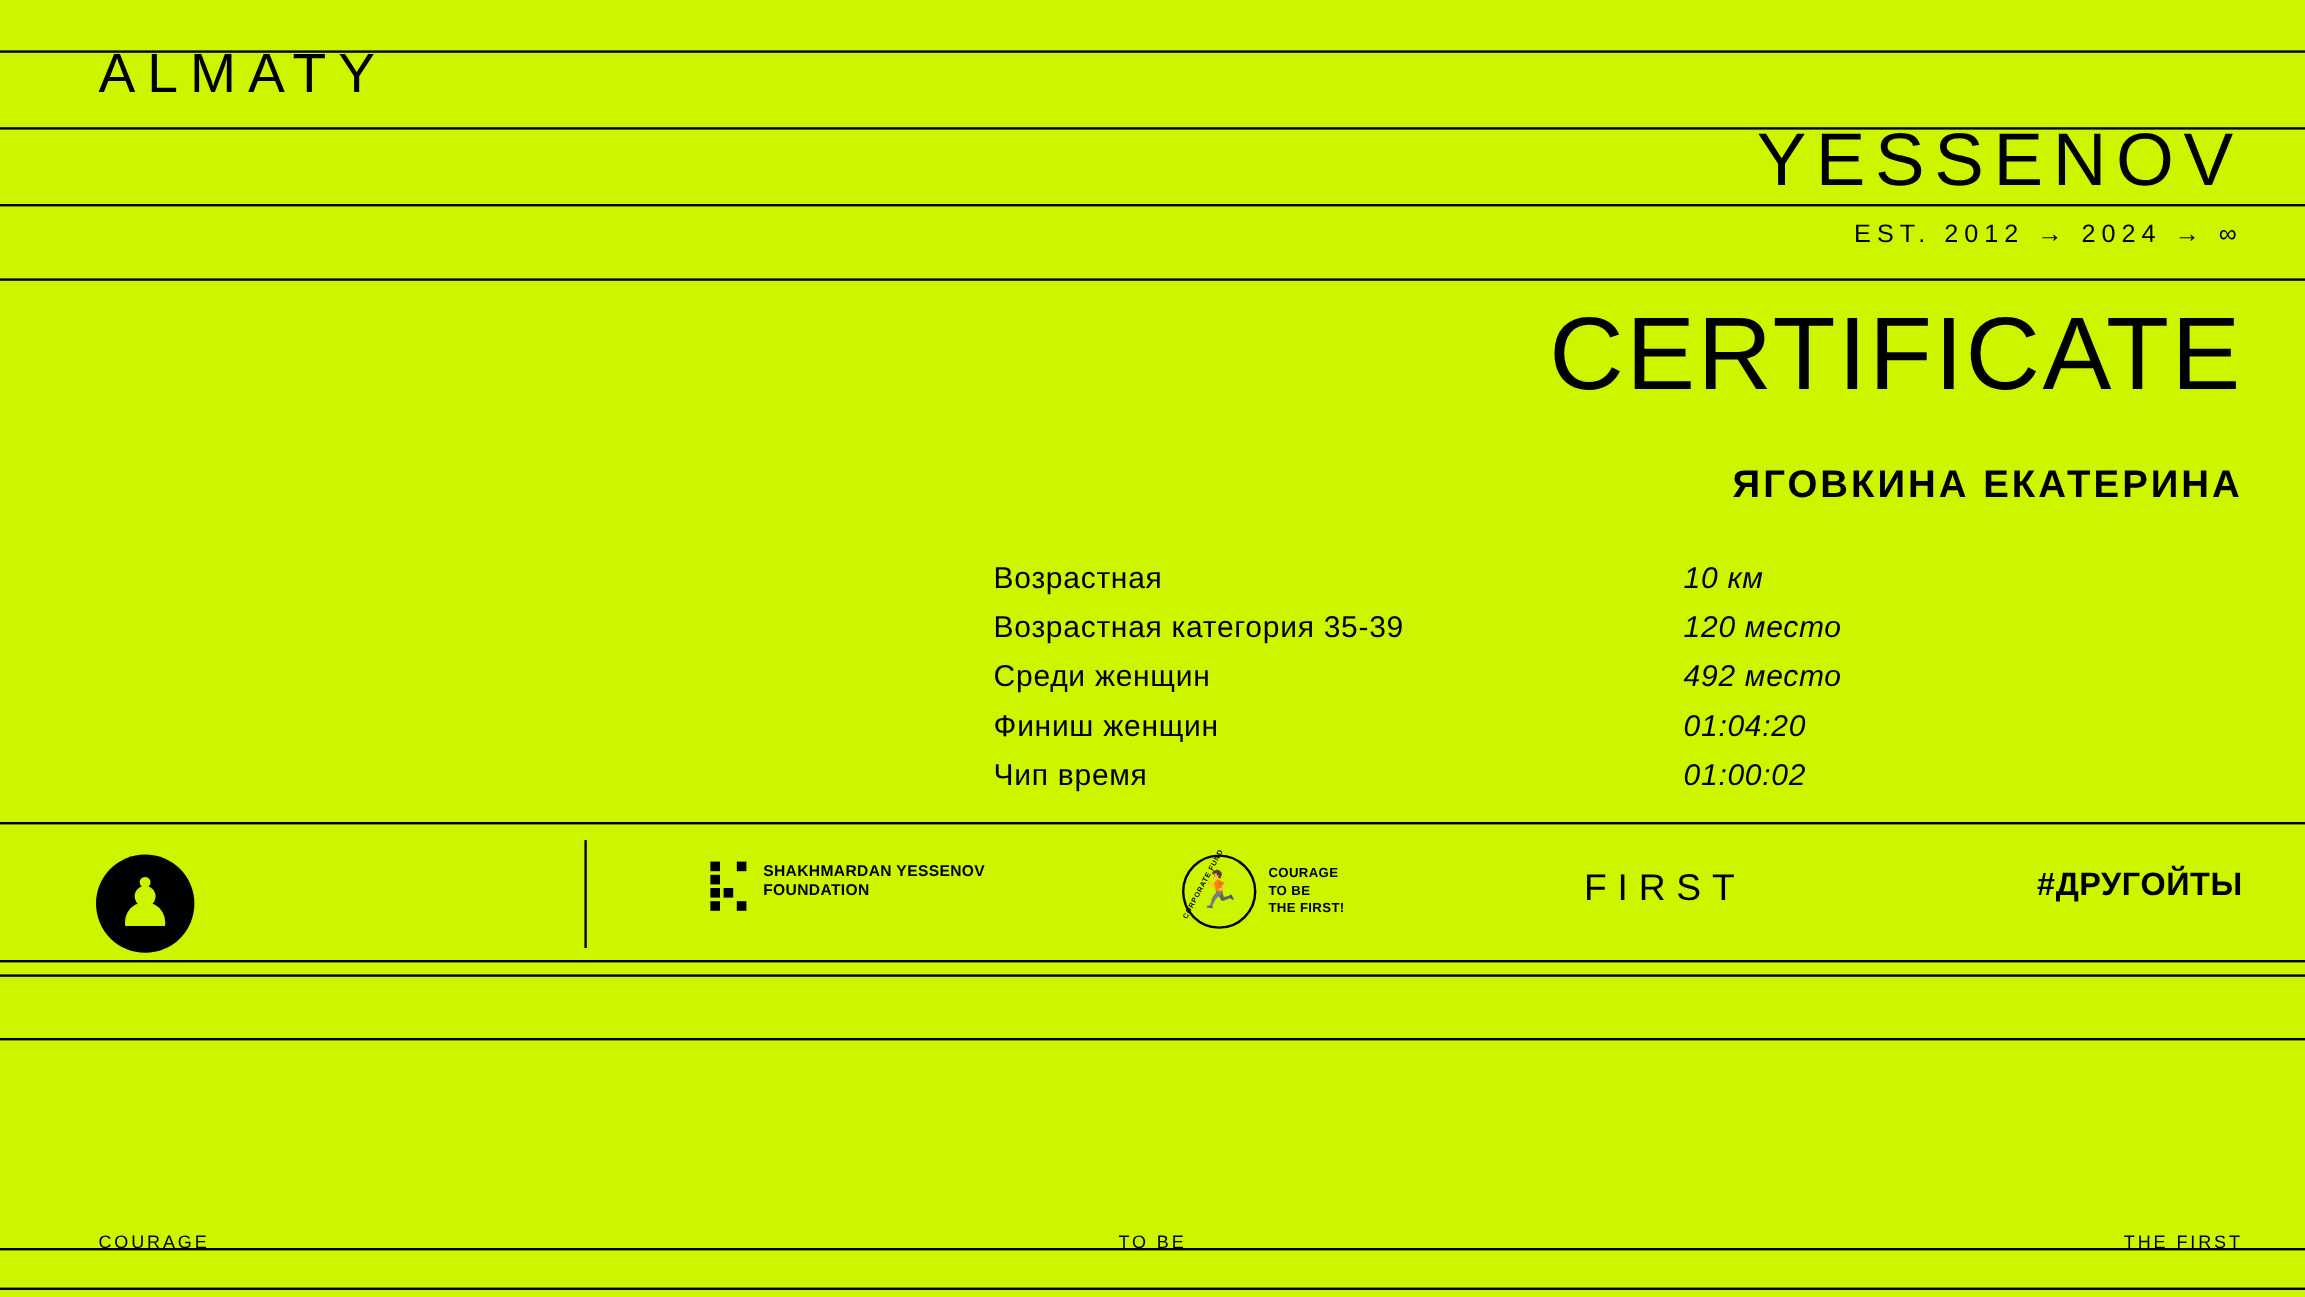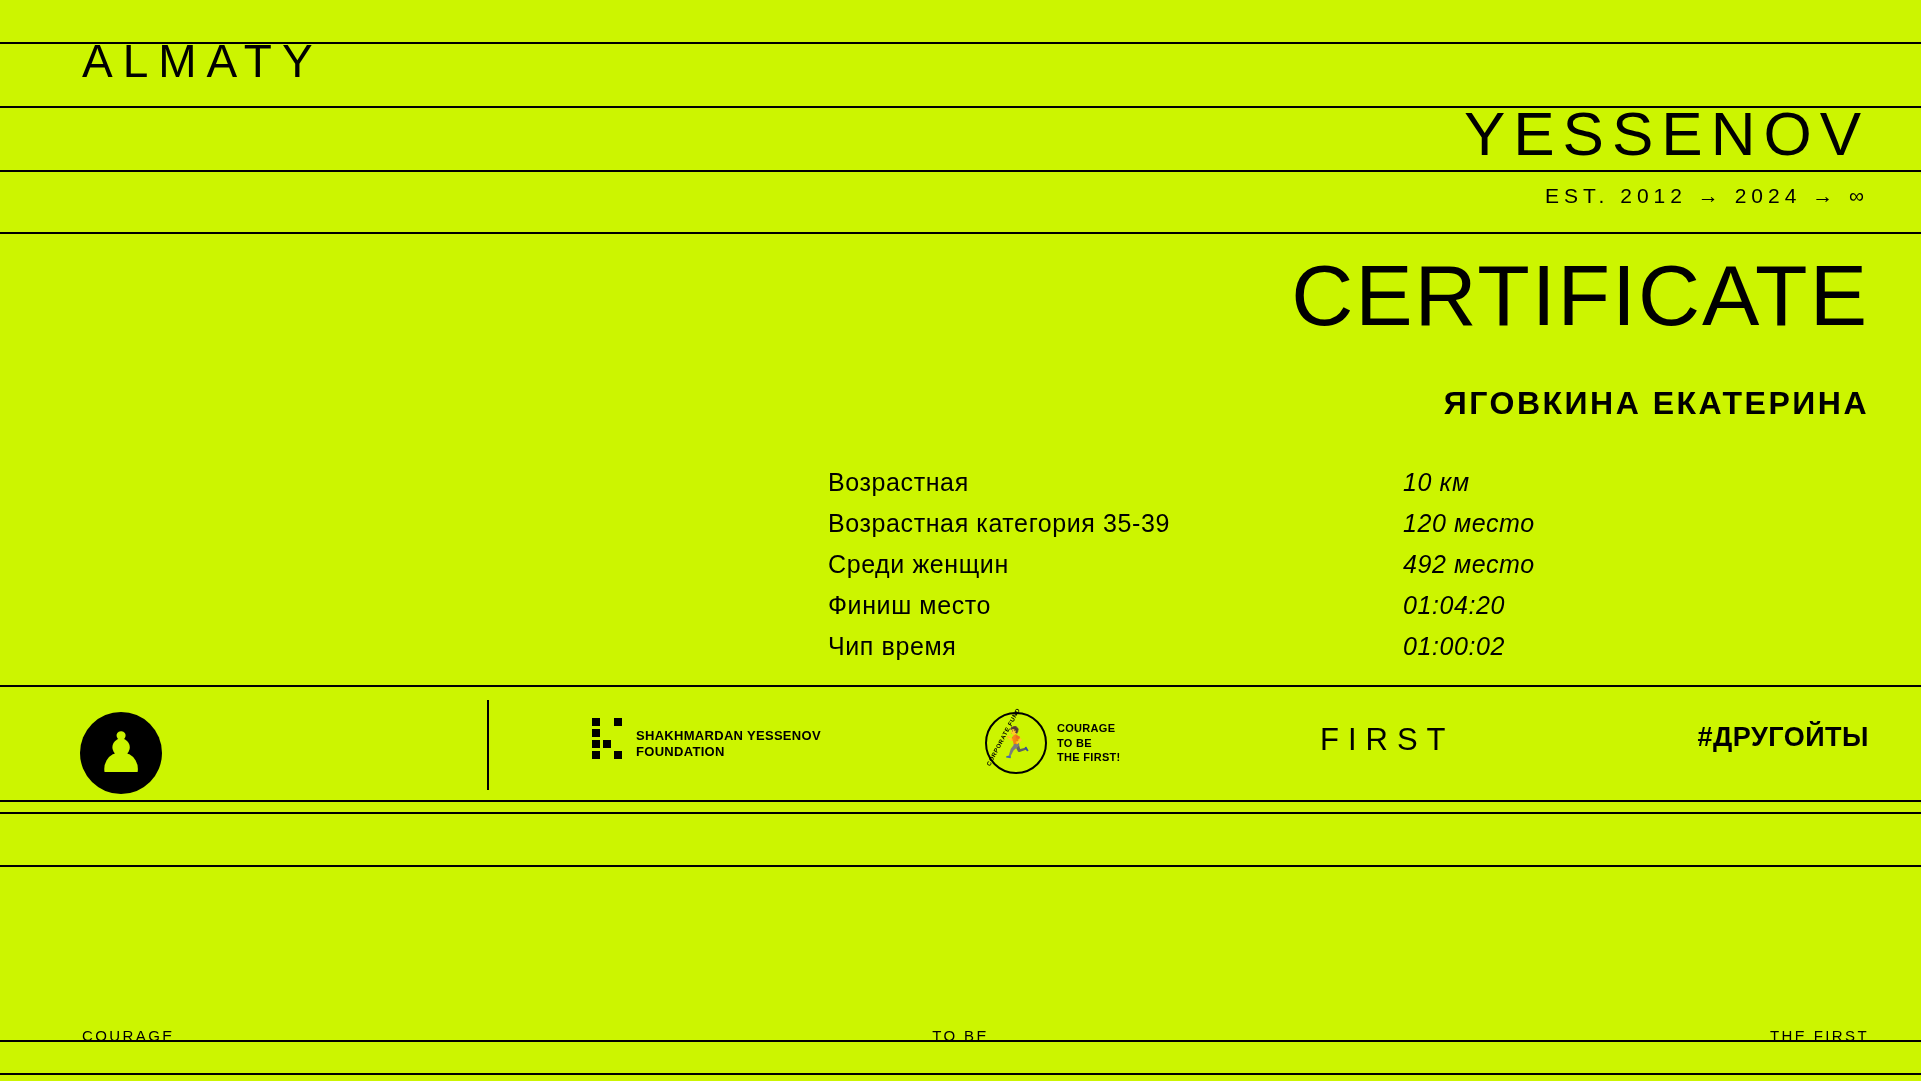--- a/index.html
+++ b/index.html
@@ -150,21 +150,21 @@
     width: 2px;
     height: 90px;
     background: #000;
   }
 
   .yessenov {
     position: absolute;
     left: 592px;
     top: 718px;
     display: flex;
-    align-items: flex-end;
+    align-items: flex-start;
     gap: 14px;
   }
   .yessenov-mark {
     width: 30px;
     height: 42px;
     display: grid;
     grid-template-columns: repeat(3, 8px);
     grid-template-rows: repeat(4, 8px);
     gap: 3px;
   }
@@ -284,21 +284,21 @@
     </div>
     <div class="row">
       <div class="label">Возрастная категория 35-39</div>
       <div class="value">120 место</div>
     </div>
     <div class="row">
       <div class="label">Среди женщин</div>
       <div class="value">492 место</div>
     </div>
     <div class="row">
-      <div class="label">Финиш место</div>
+      <div class="label">Финиш женщин</div>
       <div class="value">01:04:20</div>
     </div>
     <div class="row">
       <div class="label">Чип время</div>
       <div class="value">01:00:02</div>
     </div>
   </div>
 
   <div class="kaspi">
     <div class="kaspi-mark">

